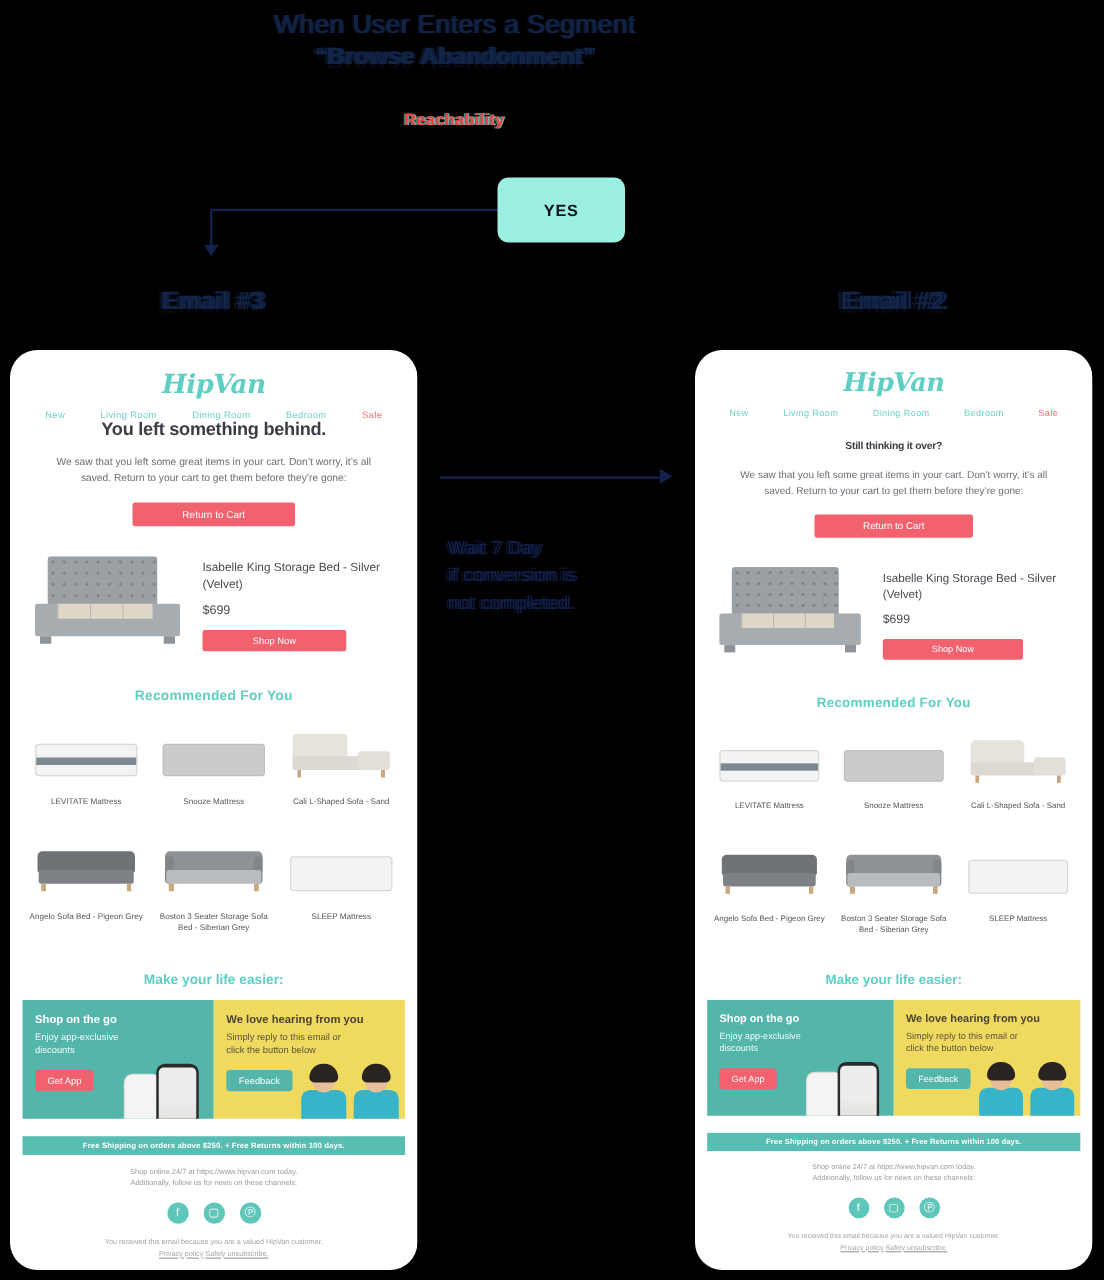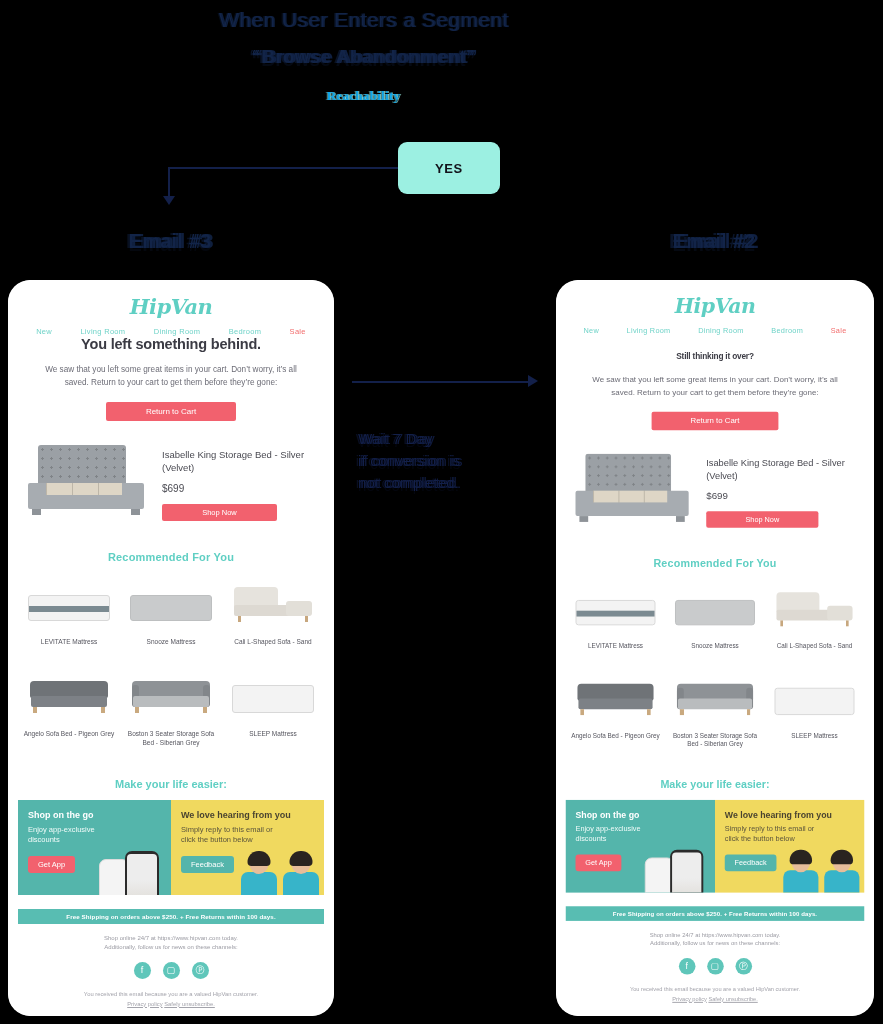--- a/index.html
+++ b/index.html
@@ -20,30 +20,28 @@
     letter-spacing: .4px;
     text-shadow: 1.4px 0 0 rgba(18,36,72,.85), -1.4px 0 0 rgba(18,36,72,.35);
   }
   .flow-subtitle {
     position: absolute; left: 0; right: 0; top: 35px;
     text-align: center;
     font-size: 19px; font-weight: 700;
     color: #122448;
     letter-spacing: .2px;
     text-shadow: 2.2px 0 0 rgba(18,36,72,.9), -2.2px 0 0 rgba(18,36,72,.5), 0 3px 0 rgba(18,36,72,.25);
-    margin-top: 11px;
   }
   .reach-label {
     position: absolute; left: 0; right: 0; top: 88px;
     text-align: center;
     font-size: 13px; font-weight: 700;
-    color: #0ea5e9;
+    color: #ef4444;
     letter-spacing: .3px;
     text-shadow: 1.2px 0 0 rgba(156,242,232,.7), -1.2px 0 0 rgba(156,242,232,.5);
-    font-family: Liberation Serif, serif;
   }
 
   
   .yes-box {
     position: absolute; left: 398px; top: 142px;
     width: 102px; height: 52px;
     background: #9cf0e2;
     border-radius: 9px;
     display: flex; align-items: center; justify-content: center;
     font-size: 13px; font-weight: 700; color: #12121a;
@@ -97,21 +95,21 @@
 
   
   .email-card {
     position: absolute; top: 280px;
     background: #ffffff;
     border-radius: 22px;
     overflow: hidden;
   }
   .email-card.left  { left: 8px;   width: 326px; height: 736px; }
   .email-card.right { left: 556px; width: 318px; height: 736px; }
-  .email-inner { width: 100%; height: 100%; background:#fff;border-radius:23px; }
+  .email-inner { width: 100%; height: 100%; background:#fff; }
 
   
   .scaler { transform-origin: 0 0; width: 326px; }
   .email-card.right .scaler { transform: scale(0.9755); }
 
   
   .brand {
     text-align: center; padding-top: 14px;
     font-family: "DejaVu Serif", serif;
     font-size: 21px; font-style: italic; font-weight: 700;

